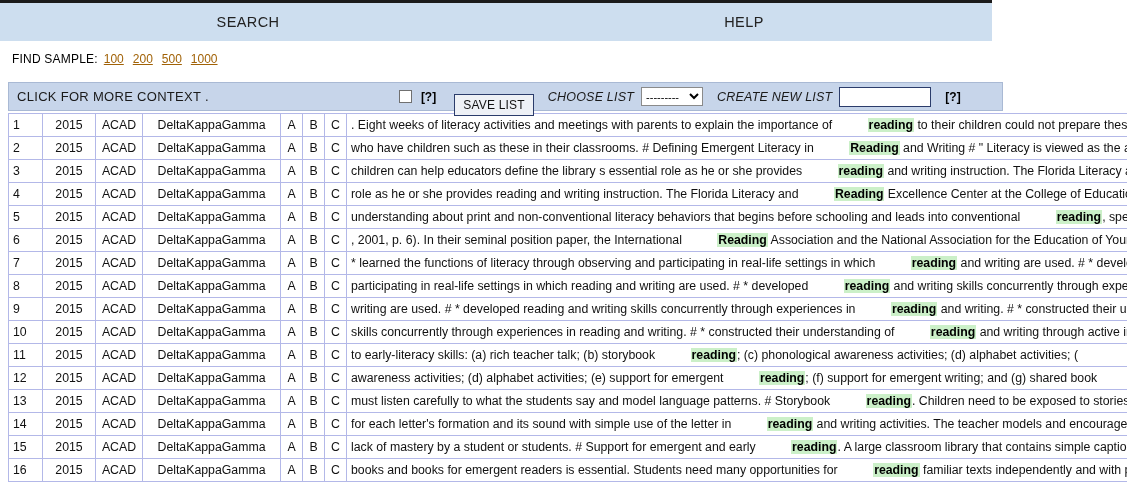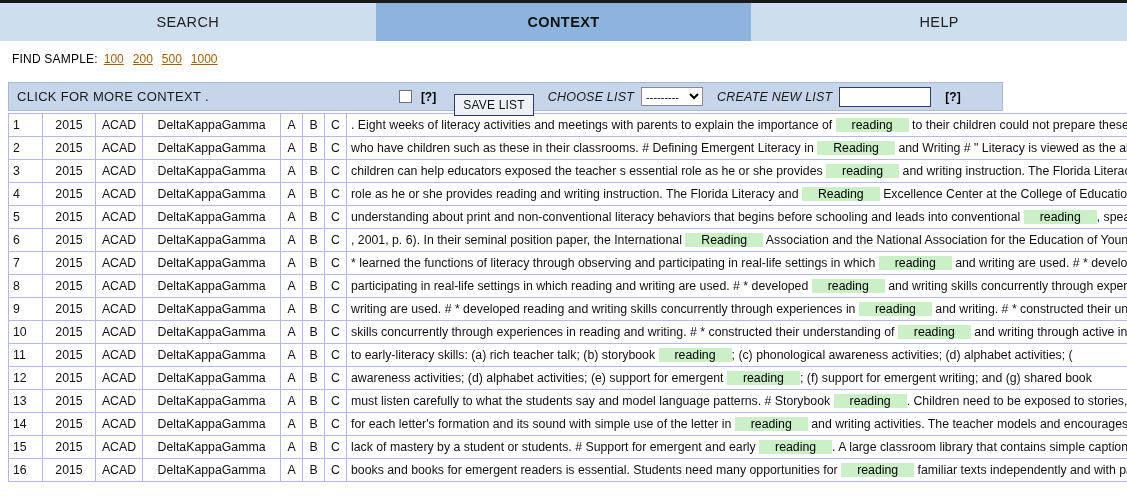--- a/index.html
+++ b/index.html
@@ -12,21 +12,21 @@
     height: 500px;
     overflow: hidden;
     font-family: "Liberation Sans", sans-serif;
     font-size: 12px;
     color: #000;
   }
 
   
   .tabbar {
     display: flex;
-    width: 1127px;
+    width: 992px;
     height: 41px;
     border-top: 3px solid #1a1a1a;
     box-sizing: border-box;
     background: #cddeef;
   }
   .tab {
     flex: 1 1 0;
     display: flex;
     align-items: center;
     justify-content: center;
@@ -185,34 +185,32 @@
     vertical-align: middle;
   }
   td.c-num   { width: 25px; text-align: left; padding-left: 5px; }
   td.c-year  { width: 44px; text-align: center; }
   td.c-genre { width: 38px; text-align: center; }
   td.c-src   { width: 129px; text-align: center; }
   td.c-a, td.c-b, td.c-c { width: 13px; text-align: center; cursor: pointer; }
   td.c-text  { width: 1600px; text-align: left; padding-left: 7px; }
   .kw {
     background: #cbf0c8;
-    font-weight: normal;
-    color: #000;
-    padding: 0 16px;
+    font-weight: bold;
+    color: #000;
+    padding: 0 1px;
+    margin-left: 32px;
   }
 </style>
 </head>
 <body>
 
 <div class="tabbar">
   <div class="tab">
     <span>SEARCH</span>
-  </div>
-  <div class="tab active">
-    <span>CONTEXT</span>
   </div>
   <div class="tab">
     <span>HELP</span>
   </div>
 </div>
 <div class="tabbar-underline"></div>
 
 <div class="navblock">
 
   <div class="navrow">
@@ -265,21 +263,21 @@
           <td class="c-text"><span>who have children such as these in their classrooms. # Defining Emergent Literacy in </span><span class="kw">Reading</span><span> and Writing # " Literacy is viewed as the ability of individuals to construct meaning</span></td>
         </tr>
         <tr>
           <td class="c-num">3</td>
           <td class="c-year">2015</td>
           <td class="c-genre">ACAD</td>
           <td class="c-src">DeltaKappaGamma</td>
           <td class="c-a">A</td>
           <td class="c-b">B</td>
           <td class="c-c">C</td>
-          <td class="c-text"><span>children can help educators exposed the teacher s essential role as he or she provides </span><span class="kw">reading</span><span> and writing instruction. The Florida Literacy and Reading Excellence Center at the</span></td>
+          <td class="c-text"><span>children can help educators define the library s essential role as he or she provides </span><span class="kw">reading</span><span> and writing instruction. The Florida Literacy and Reading Excellence Center at the</span></td>
         </tr>
         <tr>
           <td class="c-num">4</td>
           <td class="c-year">2015</td>
           <td class="c-genre">ACAD</td>
           <td class="c-src">DeltaKappaGamma</td>
           <td class="c-a">A</td>
           <td class="c-b">B</td>
           <td class="c-c">C</td>
           <td class="c-text"><span>role as he or she provides reading and writing instruction. The Florida Literacy and </span><span class="kw">Reading</span><span> Excellence Center at the College of Education of University of Central Florida</span></td>

